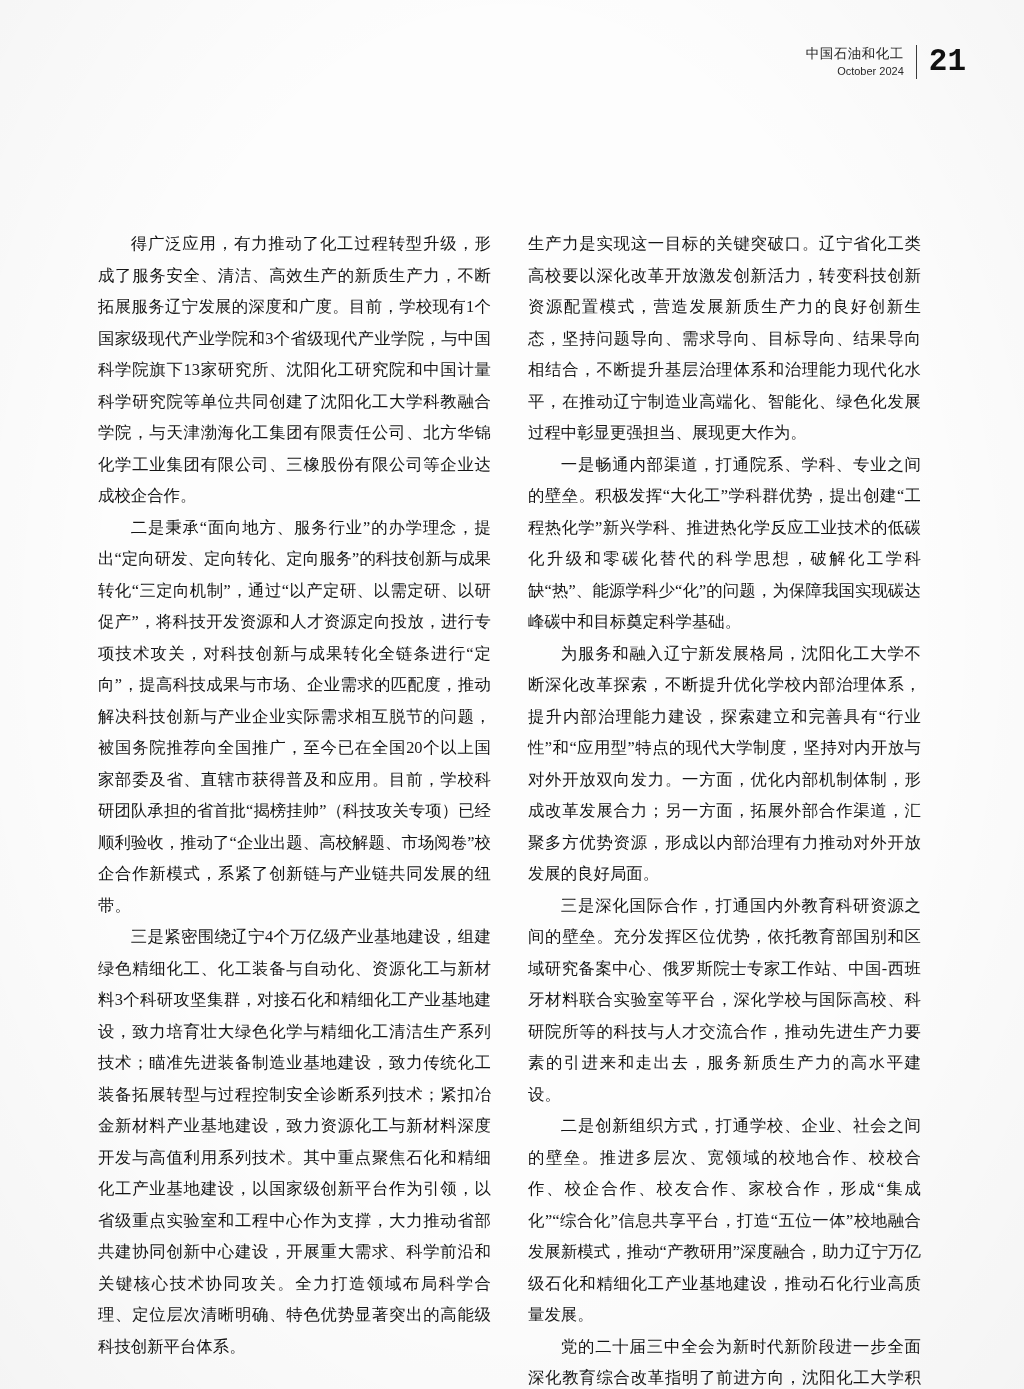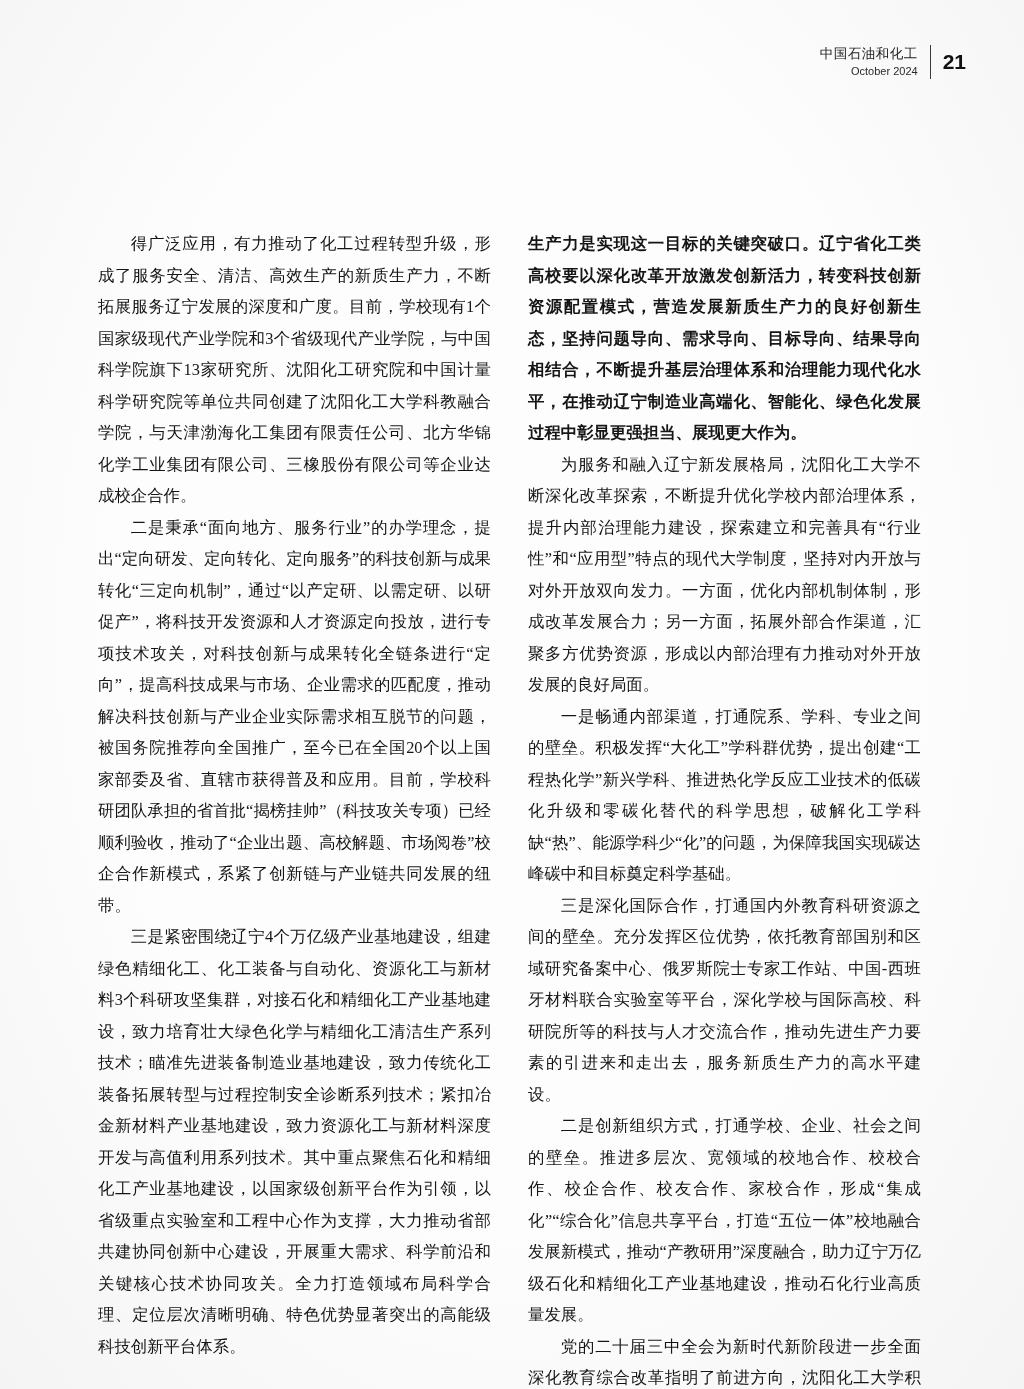--- a/index.html
+++ b/index.html
@@ -55,26 +55,26 @@
     font-size: 11px;
     color: #2a2a2a;
     font-family: Liberation Sans, sans-serif;
   }
   .header-rule {
     width: 1px;
     height: 34px;
     background: #3a3a3a;
   }
   .header-pageno {
-    font-size: 21px;
+    font-size: 31px;
     font-weight: bold;
     color: #111;
     padding-left: 12px;
     line-height: 1;
-    font-family: Liberation Sans, sans-serif;
+    font-family: Liberation Mono, monospace;
   }
 
   
   .columns {
     position: absolute;
     top: 228px;
     left: 98px;
     width: 828px;
     height: 1085px;
     display: flex;
@@ -87,21 +87,20 @@
     text-align: justify;
     text-justify: inter-ideograph;
     color: #151515;
   }
   .col p {
     margin: 0;
     text-indent: 2em;
   }
   .col p.noindent {
     text-indent: 0;
-    font-weight: bold;
   }
   .section-head {
     margin: 26px 0 18px 0;
     text-align: center;
     font-size: 17.6px;
     font-weight: bold;
     letter-spacing: 1px;
     line-height: 30px;
   }
 </style>
@@ -124,21 +123,21 @@
     <div class="col">
       <p>得广泛应用，有力推动了化工过程转型升级，形成了服务安全、清洁、高效生产的新质生产力，不断拓展服务辽宁发展的深度和广度。目前，学校现有1个国家级现代产业学院和3个省级现代产业学院，与中国科学院旗下13家研究所、沈阳化工研究院和中国计量科学研究院等单位共同创建了沈阳化工大学科教融合学院，与天津渤海化工集团有限责任公司、北方华锦化学工业集团有限公司、三橡股份有限公司等企业达成校企合作。</p>
       <p>二是秉承“面向地方、服务行业”的办学理念，提出“定向研发、定向转化、定向服务”的科技创新与成果转化“三定向机制”，通过“以产定研、以需定研、以研促产”，将科技开发资源和人才资源定向投放，进行专项技术攻关，对科技创新与成果转化全链条进行“定向”，提高科技成果与市场、企业需求的匹配度，推动解决科技创新与产业企业实际需求相互脱节的问题，被国务院推荐向全国推广，至今已在全国20个以上国家部委及省、直辖市获得普及和应用。目前，学校科研团队承担的省首批“揭榜挂帅”（科技攻关专项）已经顺利验收，推动了“企业出题、高校解题、市场阅卷”校企合作新模式，系紧了创新链与产业链共同发展的纽带。</p>
       <p>三是紧密围绕辽宁4个万亿级产业基地建设，组建绿色精细化工、化工装备与自动化、资源化工与新材料3个科研攻坚集群，对接石化和精细化工产业基地建设，致力培育壮大绿色化学与精细化工清洁生产系列技术；瞄准先进装备制造业基地建设，致力传统化工装备拓展转型与过程控制安全诊断系列技术；紧扣冶金新材料产业基地建设，致力资源化工与新材料深度开发与高值利用系列技术。其中重点聚焦石化和精细化工产业基地建设，以国家级创新平台作为引领，以省级重点实验室和工程中心作为支撑，大力推动省部共建协同创新中心建设，开展重大需求、科学前沿和关键核心技术协同攻关。全力打造领域布局科学合理、定位层次清晰明确、特色优势显著突出的高能级科技创新平台体系。</p>
       <div class="section-head">立足改革开放，优化内部治理</div>
 
     </div>
 
     <div class="col">
       <p class="noindent">生产力是实现这一目标的关键突破口。辽宁省化工类高校要以深化改革开放激发创新活力，转变科技创新资源配置模式，营造发展新质生产力的良好创新生态，坚持问题导向、需求导向、目标导向、结果导向相结合，不断提升基层治理体系和治理能力现代化水平，在推动辽宁制造业高端化、智能化、绿色化发展过程中彰显更强担当、展现更大作为。</p>
+      <p>一是畅通内部渠道，打通院系、学科、专业之间的壁垒。积极发挥“大化工”学科群优势，提出创建“工程热化学”新兴学科、推进热化学反应工业技术的低碳化升级和零碳化替代的科学思想，破解化工学科缺“热”、能源学科少“化”的问题，为保障我国实现碳达峰碳中和目标奠定科学基础。</p>
       <p>为服务和融入辽宁新发展格局，沈阳化工大学不断深化改革探索，不断提升优化学校内部治理体系，提升内部治理能力建设，探索建立和完善具有“行业性”和“应用型”特点的现代大学制度，坚持对内开放与对外开放双向发力。一方面，优化内部机制体制，形成改革发展合力；另一方面，拓展外部合作渠道，汇聚多方优势资源，形成以内部治理有力推动对外开放发展的良好局面。</p>
-      <p>一是畅通内部渠道，打通院系、学科、专业之间的壁垒。积极发挥“大化工”学科群优势，提出创建“工程热化学”新兴学科、推进热化学反应工业技术的低碳化升级和零碳化替代的科学思想，破解化工学科缺“热”、能源学科少“化”的问题，为保障我国实现碳达峰碳中和目标奠定科学基础。</p>
       <p>三是深化国际合作，打通国内外教育科研资源之间的壁垒。充分发挥区位优势，依托教育部国别和区域研究备案中心、俄罗斯院士专家工作站、中国-西班牙材料联合实验室等平台，深化学校与国际高校、科研院所等的科技与人才交流合作，推动先进生产力要素的引进来和走出去，服务新质生产力的高水平建设。</p>
       <p>二是创新组织方式，打通学校、企业、社会之间的壁垒。推进多层次、宽领域的校地合作、校校合作、校企合作、校友合作、家校合作，形成“集成化”“综合化”信息共享平台，打造“五位一体”校地融合发展新模式，推动“产教研用”深度融合，助力辽宁万亿级石化和精细化工产业基地建设，推动石化行业高质量发展。</p>
       <p><span>党的二十届三中全会为新时代新阶段进一步全面深化教育综合改革指明了前进方向，沈阳化工大学积极响应党中央和辽宁省委的决策部署，充分发挥地方行业特色高校优势，统筹推进育人方式、办学模式、管理体制、保障机制改革，持续培育新质生产力，激发发展新活力新潜能，为实现中国式现代化贡献智慧和力量，在新的历史起点上书写更加辉煌的篇章。</span></p>
     </div>
 
   </div>
 </div>
 
 </body></html>

